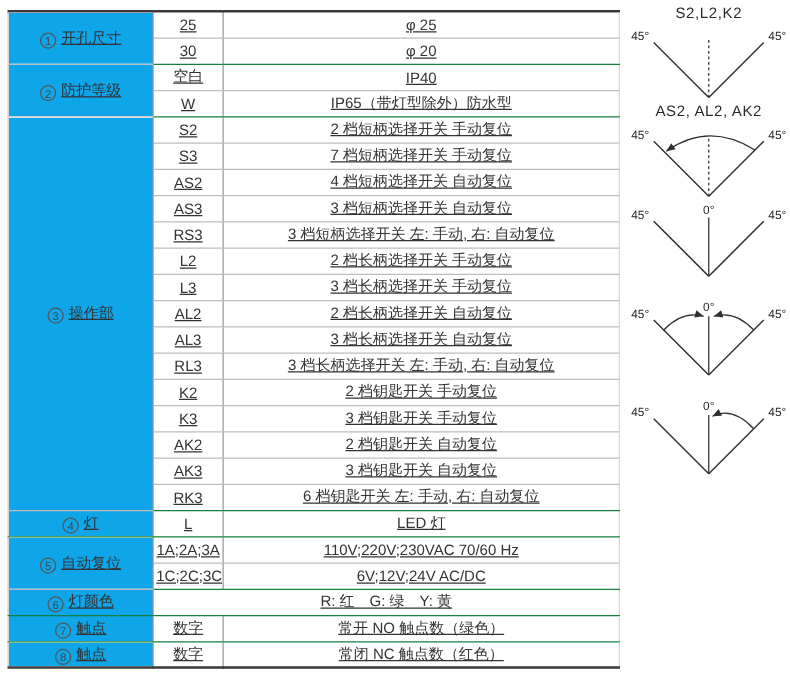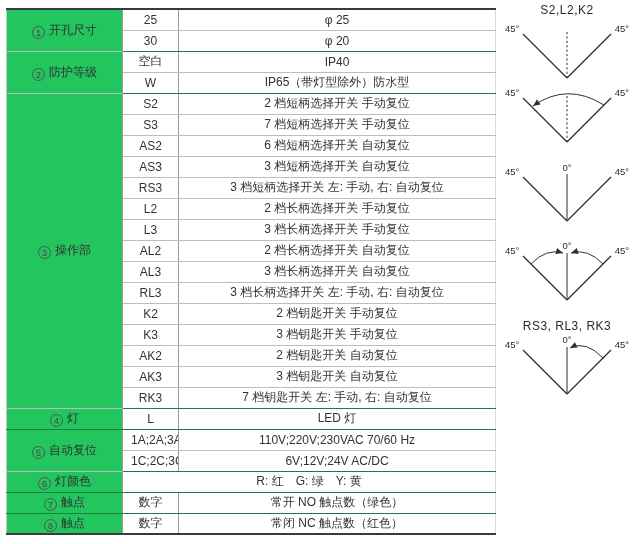--- a/index.html
+++ b/index.html
@@ -6,22 +6,22 @@
   html, body { width: 632px; height: 544px; background: #ffffff; overflow: hidden;
     font-family: "Liberation Sans", "DejaVu Sans", sans-serif; color: #333; }
   .page { position: relative; width: 632px; height: 544px; }
 
   
   table.spec { position: absolute; left: 6px; top: 8px; width: 489px;
     border-collapse: collapse; table-layout: fixed;
     border-top: 2px solid #3a3a3a; border-bottom: 2px solid #3a3a3a;
     border-left: 1px solid #c7c7c7; border-right: 1px solid #d8d8d8; }
   table.spec td { height: 21px; font-size: 12px; text-align: center; vertical-align: middle;
-    border-bottom: 1px solid #bdbdbd; padding: 0 8px; white-space: nowrap; overflow: hidden; }
-  td.cat { background: #22c55e; border-right: 1px solid #9a9a9a; }
+    border-bottom: 1px solid #bdbdbd; padding: 0 2px; white-space: nowrap; overflow: hidden; text-decoration: underline; }
+  td.cat { background: #0ea5e9; border-right: 1px solid #9a9a9a; }
   td.code { border-right: 1px solid #9a9a9a; }
   tr.sec-end td { border-bottom: 1px solid #15803d; }
   .badge { display: inline-block; width: 13px; height: 13px; line-height: 12px;
     border: 1px solid #555; border-radius: 50%; font-size: 9px; text-align: center;
     vertical-align: -2px; margin-right: 4px; color: #444; }
 
   
   .diagrams { position: absolute; left: 504px; top: 3px; width: 126px;
     display: flex; flex-direction: column; }
   .diagram { height: 79px; }
@@ -72,21 +72,21 @@
         <td class="cat" rowspan="15"><span class="badge">3</span><span>操作部</span></td>
         <td class="code">S2</td>
         <td>2 档短柄选择开关 手动复位</td>
       </tr>
       <tr>
           <td class="code">S3</td>
           <td>7 档短柄选择开关 手动复位</td>
         </tr>
       <tr>
           <td class="code">AS2</td>
-          <td>6 档短柄选择开关 自动复位</td>
+          <td>4 档短柄选择开关 自动复位</td>
         </tr>
       <tr>
           <td class="code">AS3</td>
           <td>3 档短柄选择开关 自动复位</td>
         </tr>
       <tr>
           <td class="code">RS3</td>
           <td>3 档短柄选择开关 左: 手动, 右: 自动复位</td>
         </tr>
       <tr>
@@ -120,21 +120,21 @@
       <tr>
           <td class="code">AK2</td>
           <td>2 档钥匙开关 自动复位</td>
         </tr>
       <tr>
           <td class="code">AK3</td>
           <td>3 档钥匙开关 自动复位</td>
         </tr>
       <tr class="sec-end">
           <td class="code">RK3</td>
-          <td>7 档钥匙开关 左: 手动, 右: 自动复位</td>
+          <td>6 档钥匙开关 左: 手动, 右: 自动复位</td>
         </tr>
 
       <tr class="sec-end">
         <td class="cat"><span class="badge">4</span><span>灯</span></td>
         <td class="code">L</td>
         <td>LED 灯</td>
       </tr>
 
       <tr>
         <td class="cat" rowspan="2"><span class="badge">5</span><span>自动复位</span></td>
@@ -172,20 +172,21 @@
       <svg width="126" height="64" viewBox="0 0 126 64">
         <line class="dline" x1="63" y1="60" x2="19" y2="16"></line>
         <line class="dline" x1="63" y1="60" x2="107" y2="16"></line>
         <line class="dcenter-dotted" x1="63" y1="14" x2="63" y2="60"></line>
         <text class="dlabel" x="1" y="14" text-anchor="start">45°</text>
         <text class="dlabel" x="125" y="14" text-anchor="end">45°</text>
       </svg>
     </div>
 
     <div class="diagram">
+      <div class="diagram-title">AS2, AL2, AK2</div>
       <svg width="126" height="64" viewBox="0 0 126 64">
         <line class="dline" x1="63" y1="60" x2="19" y2="16"></line>
         <line class="dline" x1="63" y1="60" x2="107" y2="16"></line>
         <line class="dcenter-dotted" x1="63" y1="14" x2="63" y2="60"></line>
         <path class="darc" d="M 100 23 Q 63 0 29 24"></path>
         <polygon class="darrow" points="29,24 33,17.5 36.5,22.4"></polygon>
         <text class="dlabel" x="1" y="14" text-anchor="start">45°</text>
         <text class="dlabel" x="125" y="14" text-anchor="end">45°</text>
       </svg>
     </div>
@@ -210,21 +211,20 @@
         <polygon class="darrow" points="59,13 51.4,13.9 53.1,8.1"></polygon>
         <path class="darc" d="M 99 24 Q 84 8 67 13"></path>
         <polygon class="darrow" points="67,13 74.6,13.9 72.9,8.1"></polygon>
         <text class="dlabel" x="63" y="9" text-anchor="middle">0°</text>
         <text class="dlabel" x="1" y="14" text-anchor="start">45°</text>
         <text class="dlabel" x="125" y="14" text-anchor="end">45°</text>
       </svg>
     </div>
 
     <div class="diagram">
-      <div class="diagram-title">RS3, RL3, RK3</div>
       <svg width="126" height="64" viewBox="0 0 126 64">
         <line class="dline" x1="63" y1="60" x2="19" y2="16"></line>
         <line class="dline" x1="63" y1="60" x2="107" y2="16"></line>
         <line class="dcenter-solid" x1="63" y1="13" x2="63" y2="60"></line>
         <path class="darc" d="M 99 24 Q 82 6 66 14"></path>
         <polygon class="darrow" points="66,14 70.9,8.2 73.6,13.6"></polygon>
         <text class="dlabel" x="63" y="9" text-anchor="middle">0°</text>
         <text class="dlabel" x="1" y="14" text-anchor="start">45°</text>
         <text class="dlabel" x="125" y="14" text-anchor="end">45°</text>
       </svg>

